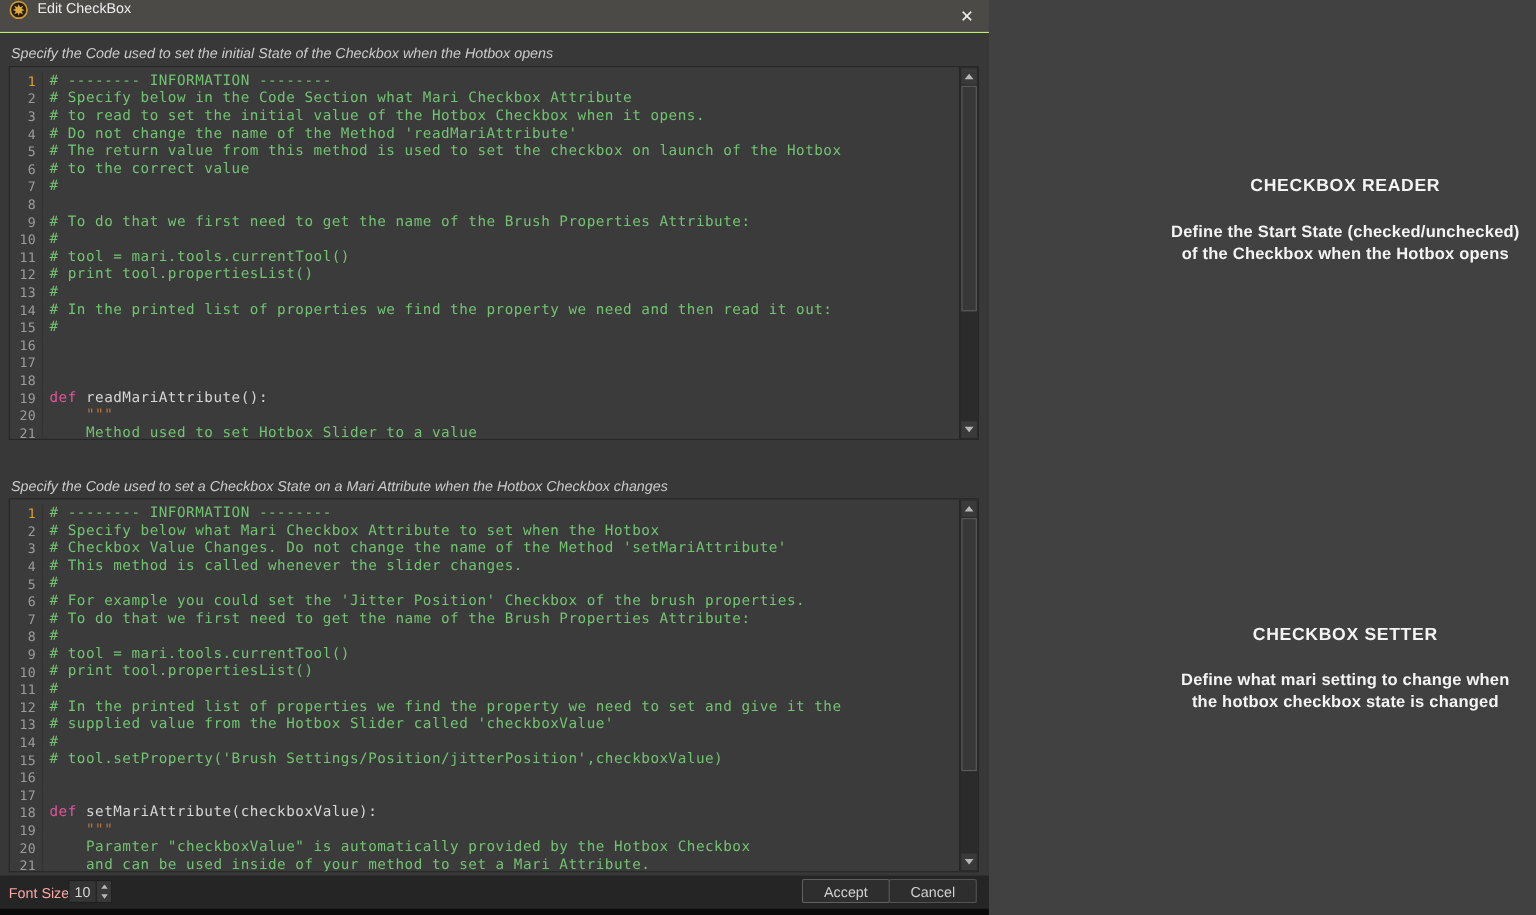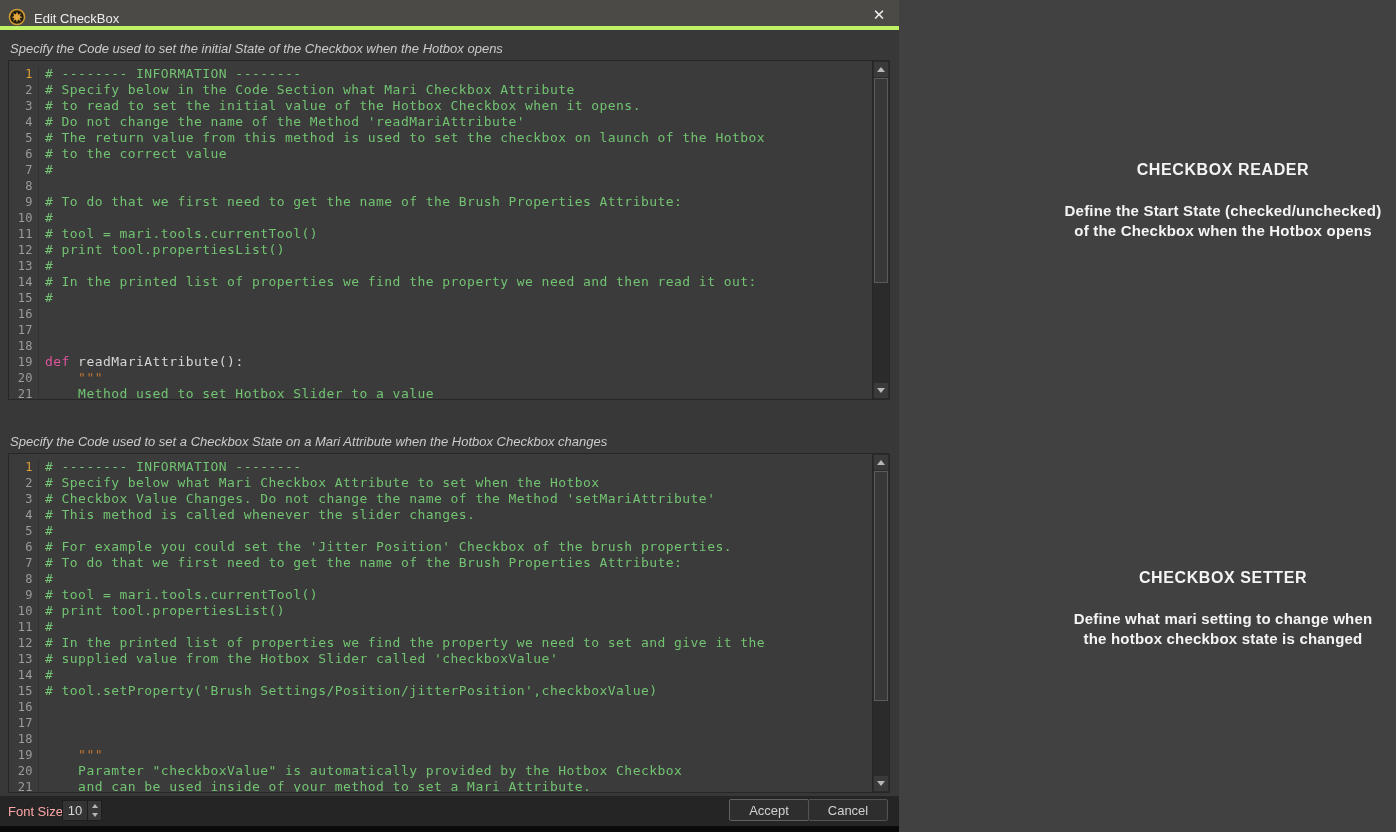--- a/index.html
+++ b/index.html
@@ -16,21 +16,21 @@
     --bottombar-bg:#252525;
     --gold:#cd9a31;
   }
   *{box-sizing:border-box;margin:0;padding:0;}
   body{margin:0;background:#000;font-family:"Liberation Sans",sans-serif;}
   .screen{position:relative;width:1396px;height:832px;overflow:hidden;background:var(--panel-bg);}
 
   
   .dialog{position:absolute;left:0;top:0;width:899px;height:832px;background:var(--dialog-bg);}
   .titlebar{position:absolute;left:0;top:0;width:100%;height:30px;background:var(--titlebar-bg);
-    border-bottom:4px solid #bef264;display:flex;align-items:flex-end;padding:0 8px;}
+    border-bottom:1px solid #bef264;display:flex;align-items:flex-start;padding:0 8px;}
   .app-icon{width:18px;height:18px;margin-right:8px;display:inline-flex;}
   .title{color:#ececec;font-size:13px;}
   .close{position:absolute;right:9px;top:5px;width:22px;height:20px;color:#efefef;font-size:15px;
     display:flex;align-items:center;justify-content:center;cursor:default;}
 
   .section-label{position:absolute;left:10px;color:#cbcbcb;font-size:13px;font-style:italic;white-space:nowrap;}
   .label-1{top:41px;}
   .label-2{top:434px;}
 
   .code-pane{position:absolute;left:8px;width:882px;height:340px;background:var(--editor-bg);
@@ -156,21 +156,21 @@
           <div class="code-line"><span class="ln">8</span><span class="lt"><span class="com">#</span></span></div>
           <div class="code-line"><span class="ln">9</span><span class="lt"><span class="com"># tool = mari.tools.currentTool()</span></span></div>
           <div class="code-line"><span class="ln">10</span><span class="lt"><span class="com"># print tool.propertiesList()</span></span></div>
           <div class="code-line"><span class="ln">11</span><span class="lt"><span class="com">#</span></span></div>
           <div class="code-line"><span class="ln">12</span><span class="lt"><span class="com"># In the printed list of properties we find the property we need to set and give it the</span></span></div>
           <div class="code-line"><span class="ln">13</span><span class="lt"><span class="com"># supplied value from the Hotbox Slider called 'checkboxValue'</span></span></div>
           <div class="code-line"><span class="ln">14</span><span class="lt"><span class="com">#</span></span></div>
           <div class="code-line"><span class="ln">15</span><span class="lt"><span class="com"># tool.setProperty('Brush Settings/Position/jitterPosition',checkboxValue)</span></span></div>
           <div class="code-line"><span class="ln">16</span><span class="lt"></span></div>
           <div class="code-line"><span class="ln">17</span><span class="lt"></span></div>
-          <div class="code-line"><span class="ln">18</span></div>
+          <div class="code-line"><span class="ln">18</span><span class="lt"><span class="kw">def</span><span class="plain"> setMariAttribute(checkboxValue):</span></span></div>
           <div class="code-line"><span class="ln">19</span><span class="lt"><span class="str">    """</span></span></div>
           <div class="code-line"><span class="ln">20</span><span class="lt"><span class="com">    Paramter "checkboxValue" is automatically provided by the Hotbox Checkbox</span></span></div>
           <div class="code-line"><span class="ln">21</span><span class="lt"><span class="com">    and can be used inside of your method to set a Mari Attribute.</span></span></div>
         </div>
       <div class="vscrollbar">
         <div class="sb-btn up">
             <span class="tri-up"></span>
           </div>
         <div class="sb-thumb"></div>
         <div class="sb-btn down">

